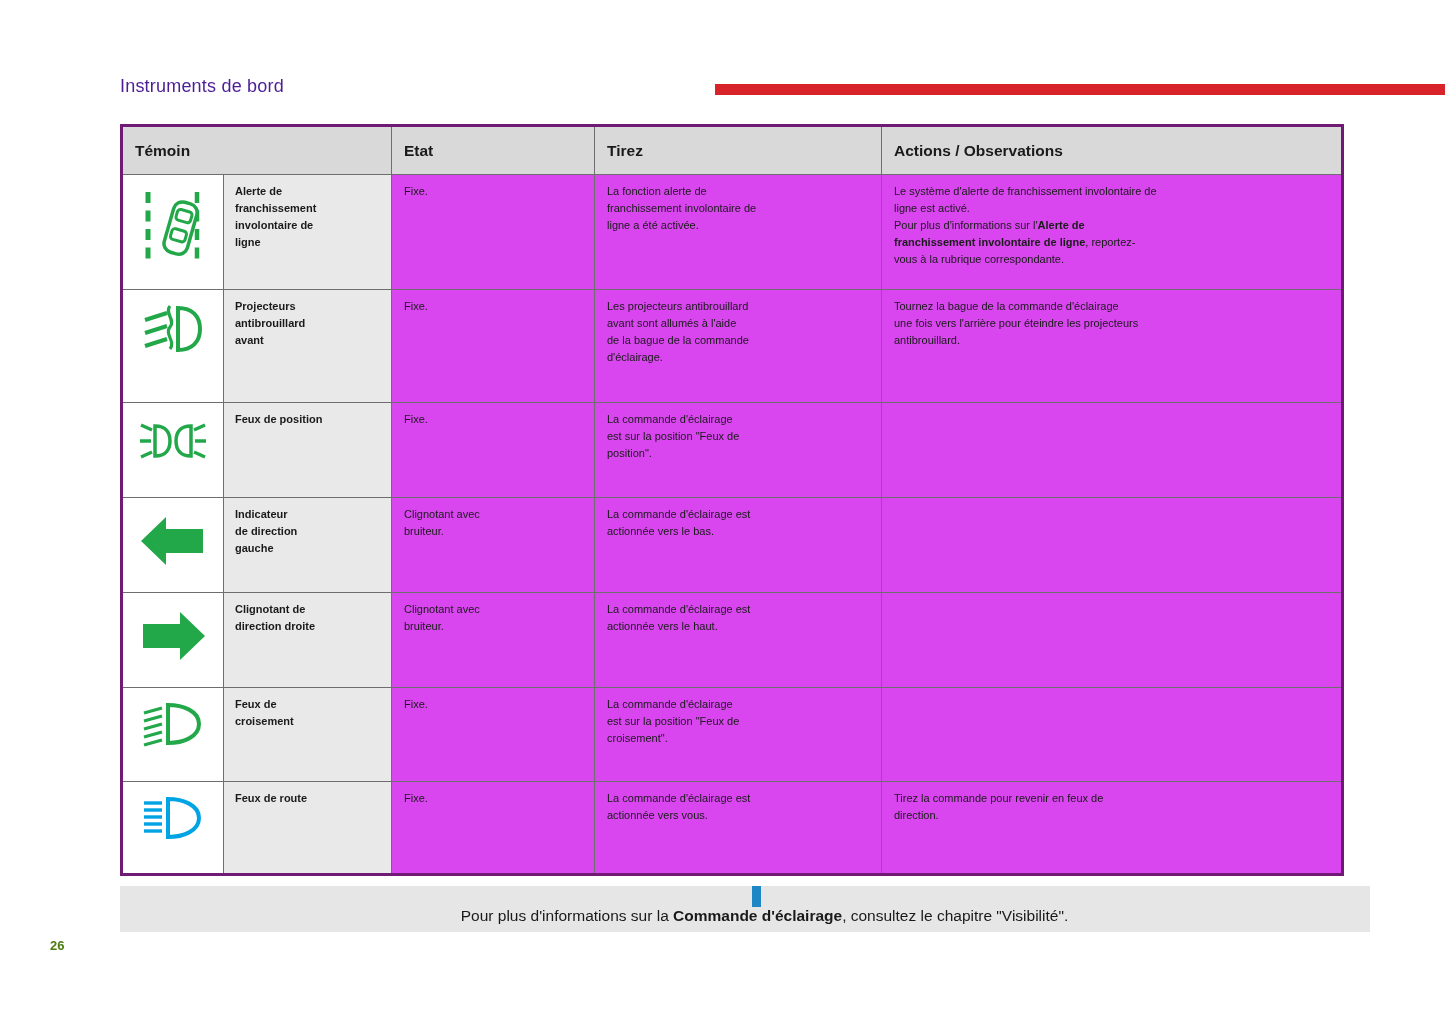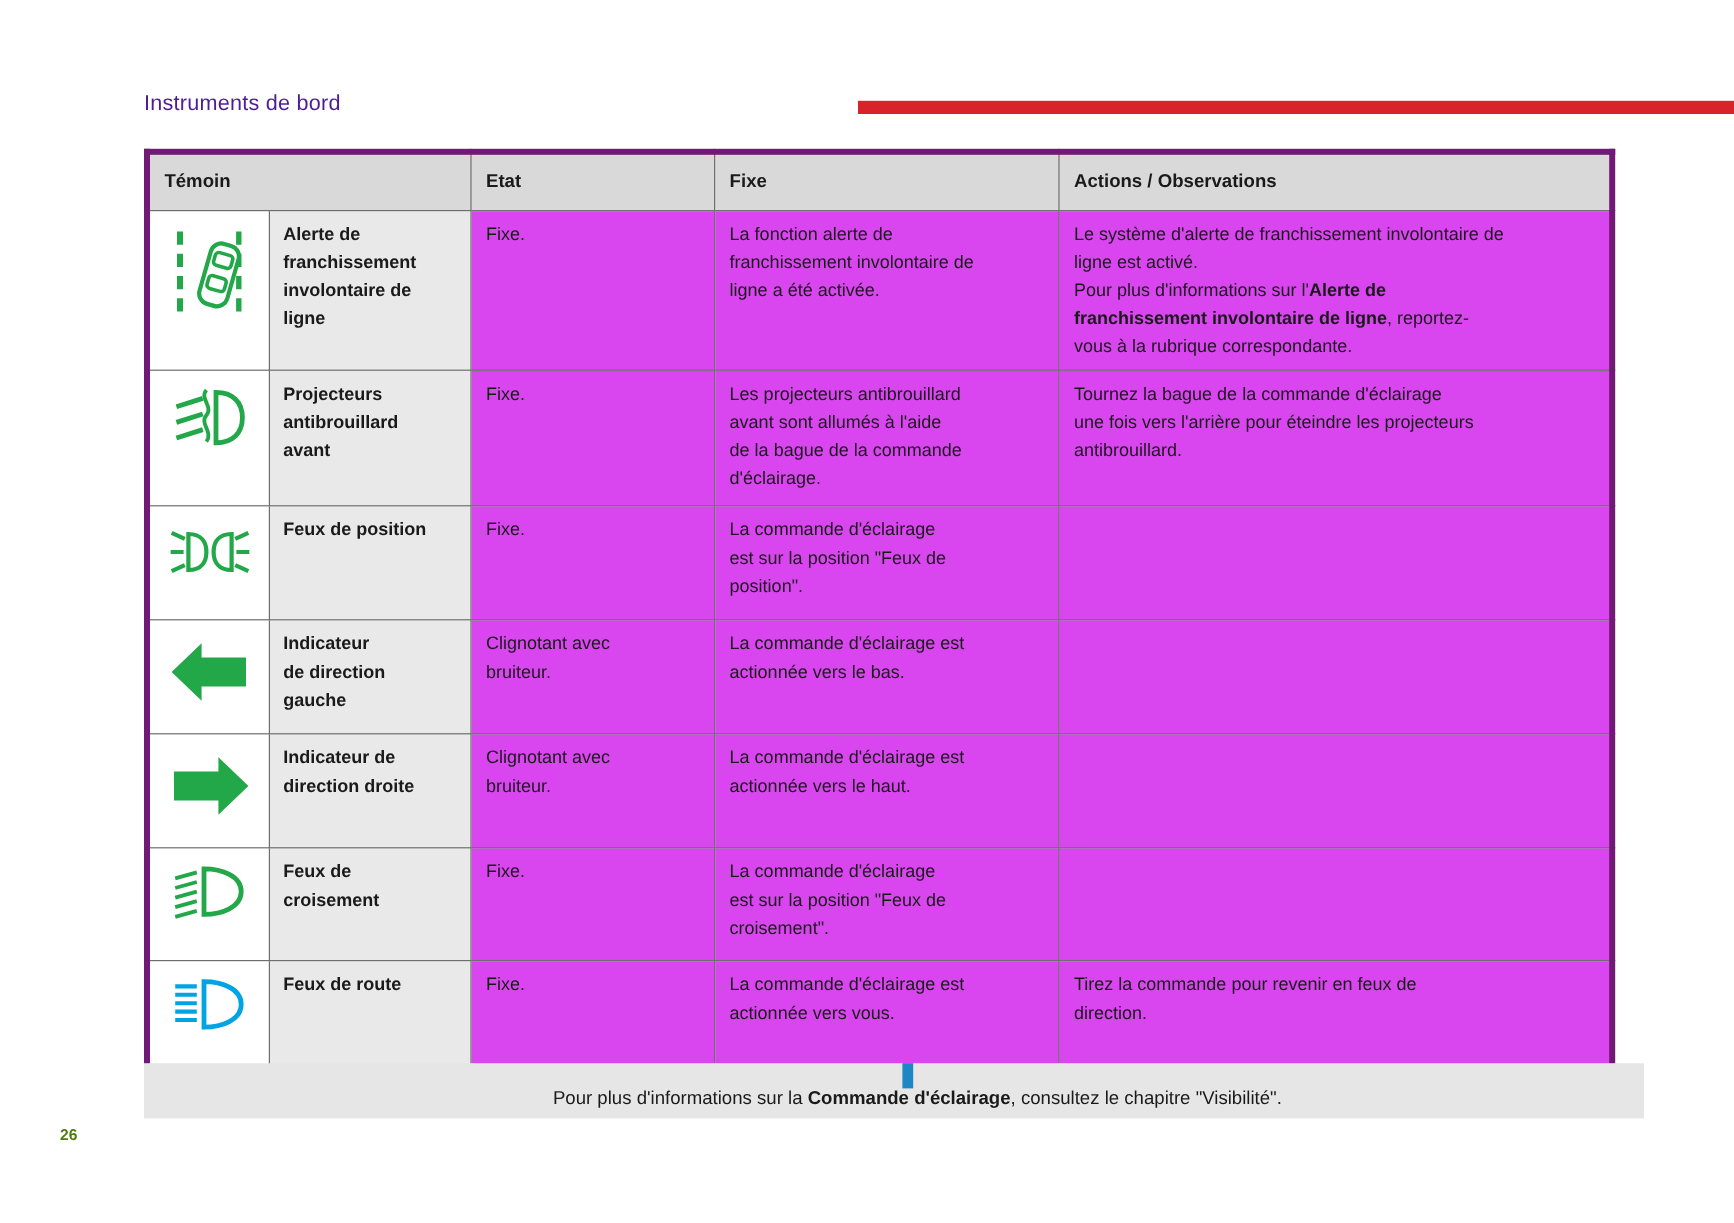--- a/index.html
+++ b/index.html
@@ -10,24 +10,24 @@
   .doc-title { position: absolute; left: 120px; top: 76px; font-size: 18px; color: #4c1d95;
     letter-spacing: 0.2px; }
   .red-bar { position: absolute; left: 715px; top: 84px; width: 730px; height: 11px;
     background: #d8232a; }
 
   .tbl-wrap { position: absolute; left: 120px; top: 124px; }
   table { border-collapse: collapse; table-layout: fixed; width: 1221px; }
   col.c1 { width: 102px; } col.c2 { width: 168px; } col.c3 { width: 203px; }
   col.c4 { width: 287px; } col.c5 { width: 461px; }
   th, td { border: 1px solid #6e6e6e; vertical-align: top; }
-  table { border: 5px solid #701a75; }
+  table { border: 3px solid #701a75; }
   thead th { background: #d9d9d9; text-align: left; font-size: 15.5px; font-weight: bold;
     padding: 0 0 0 12px; height: 49px; vertical-align: middle; }
-  td { font-size: 15px; line-height: 1.55; }
+  td { font-size: 11px; line-height: 1.55; }
   td.icon-cell { background: #ffffff; text-align: center; padding-top: 13px; }
   td.label-cell { background: #e9e9e9; font-weight: bold; padding: 8px 10px 8px 11px;
     white-space: pre-line; }
   td.etat-cell, td.cause-cell, td.actions-cell { background: #d946ef; padding: 8px 12px 8px 12px;
     white-space: pre-line; }
   tr.r1 { height: 115px; } tr.r2 { height: 113px; } tr.r3 { height: 95px; }
   tr.r4 { height: 95px; padding-left: 12px; } tr.r5 { height: 95px; } tr.r6 { height: 94px; } tr.r7 { height: 93px; }
   .b { font-weight: bold; }
 
   .footer-note { position: absolute; left: 120px; top: 886px; width: 1250px; height: 46px;
@@ -56,21 +56,21 @@
           <col class="c1">
           <col class="c2">
           <col class="c3">
           <col class="c4">
           <col class="c5">
         </colgroup>
       <thead>
         <tr>
           <th colspan="2">Témoin</th>
           <th>Etat</th>
-          <th>Fixe</th>
+          <th>Tirez</th>
           <th>Actions / Observations</th>
         </tr>
       </thead>
       <tbody>
 
         <tr class="r1">
           <td class="icon-cell">
             <svg width="62" height="80" viewBox="0 0 62 80">
               <line x1="6" y1="4" x2="6" y2="76" stroke="#22a849" stroke-width="5" stroke-dasharray="11 7.5"></line>
               <line x1="55" y1="4" x2="55" y2="76" stroke="#22a849" stroke-width="4.5" stroke-dasharray="11 7.5"></line>
@@ -155,21 +155,21 @@
 actionnée vers le bas.</td>
           <td class="actions-cell"><span></span><span class="b"></span><span></span></td>
         </tr>
 
         <tr class="r5">
           <td class="icon-cell">
             <svg width="64" height="60" viewBox="0 0 64 60">
               <polygon points="64,30 39,6 39,18 2,18 2,42 39,42 39,54" fill="#22a849"></polygon>
             </svg>
           </td>
-          <td class="label-cell">Indicateur de
+          <td class="label-cell">Clignotant de
 direction droite</td>
           <td class="etat-cell">Clignotant avec
 bruiteur.</td>
           <td class="cause-cell">La commande d'éclairage est
 actionnée vers le haut.</td>
           <td class="actions-cell"><span></span><span class="b"></span><span></span></td>
         </tr>
 
         <tr class="r6">
           <td class="icon-cell">

